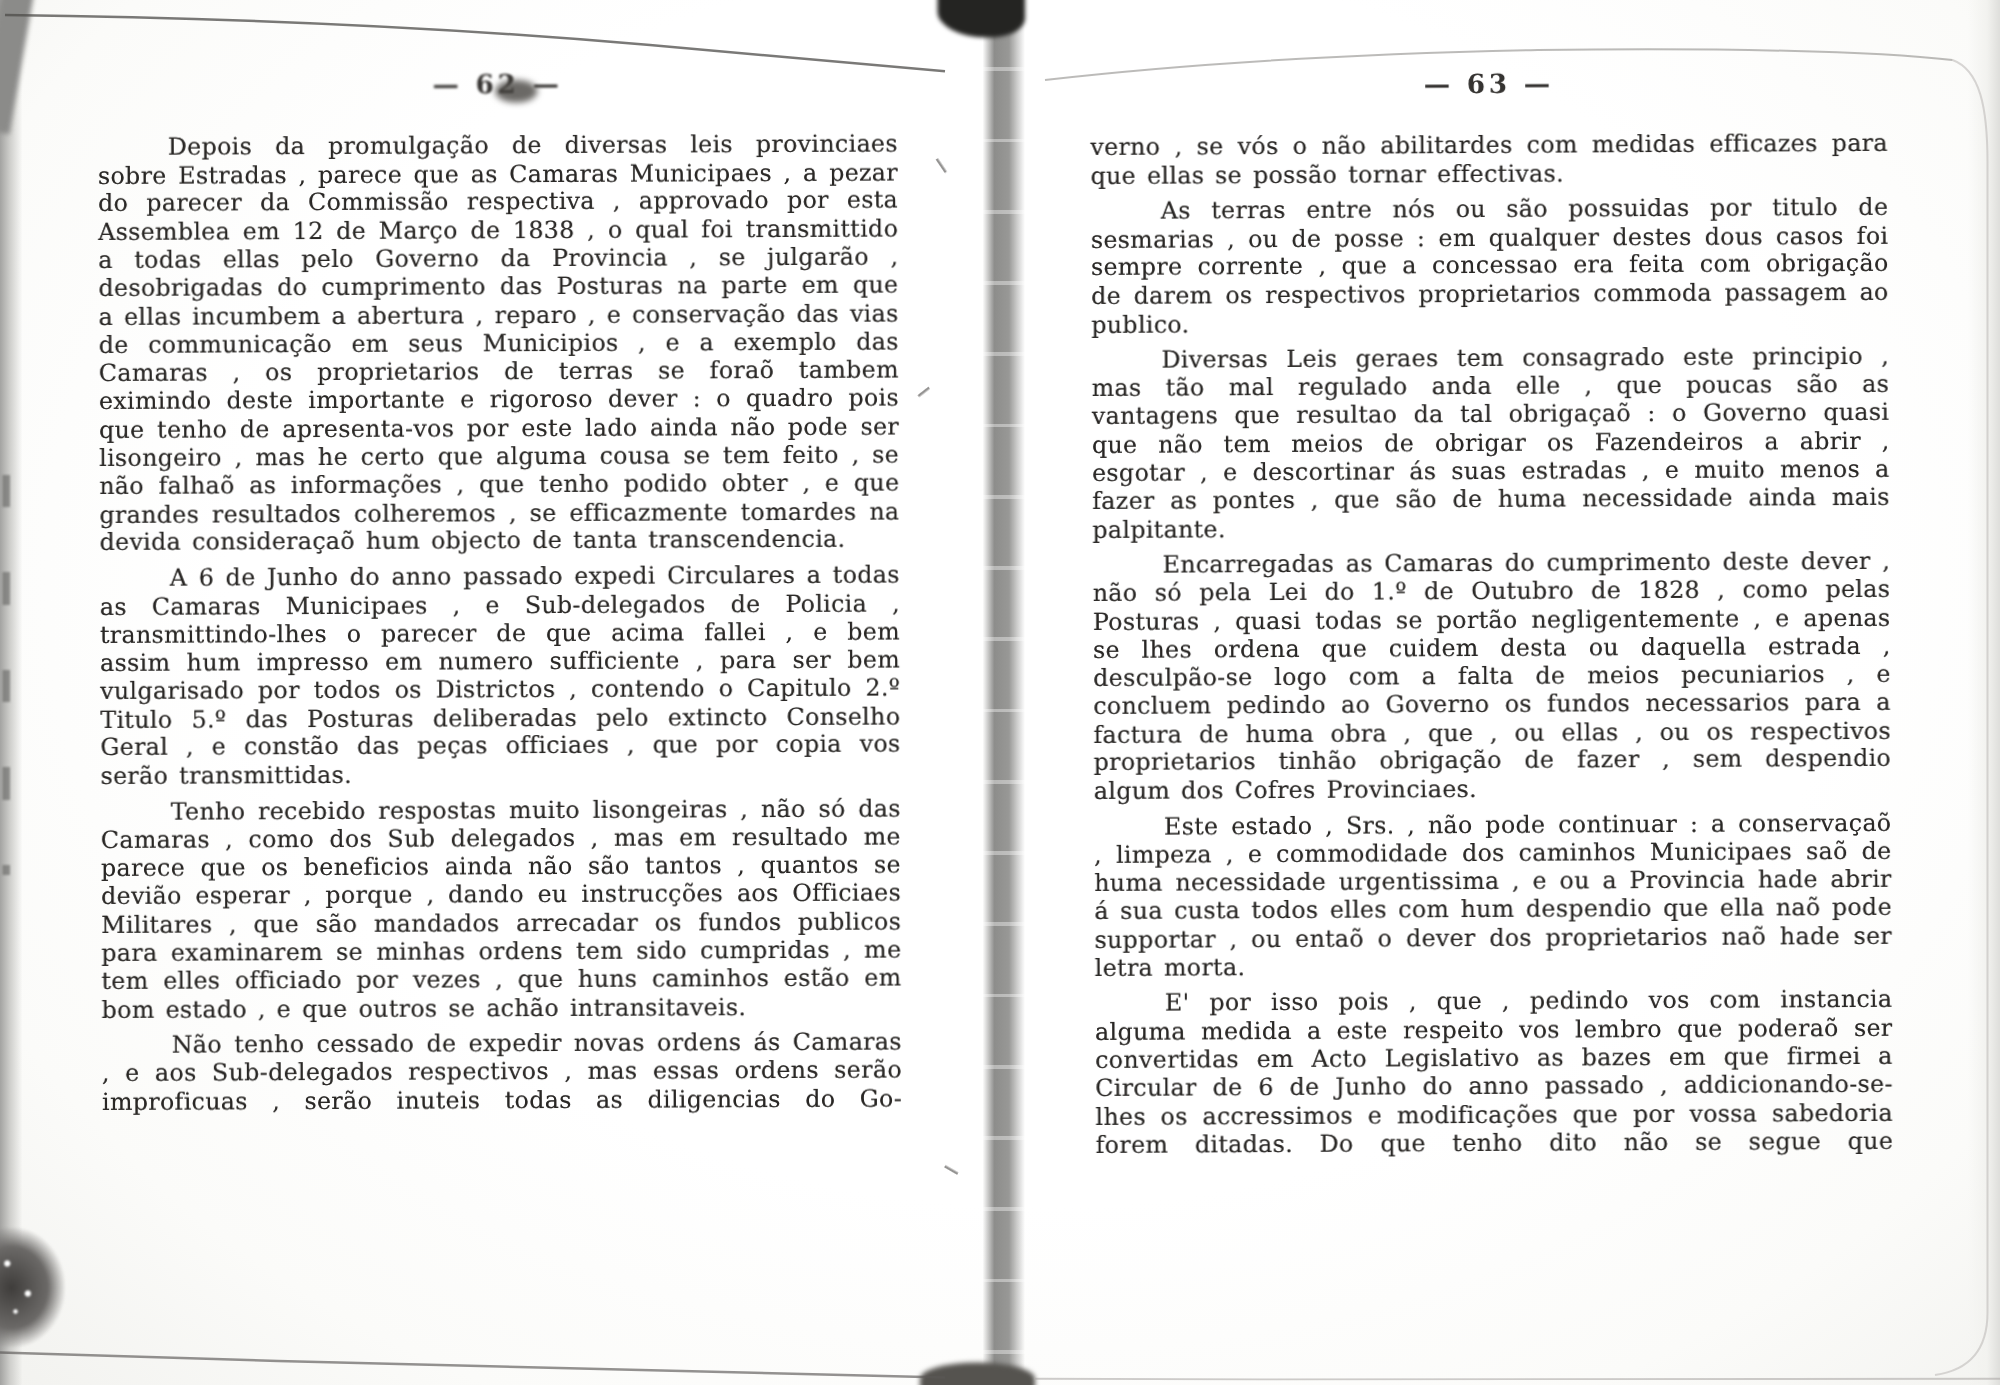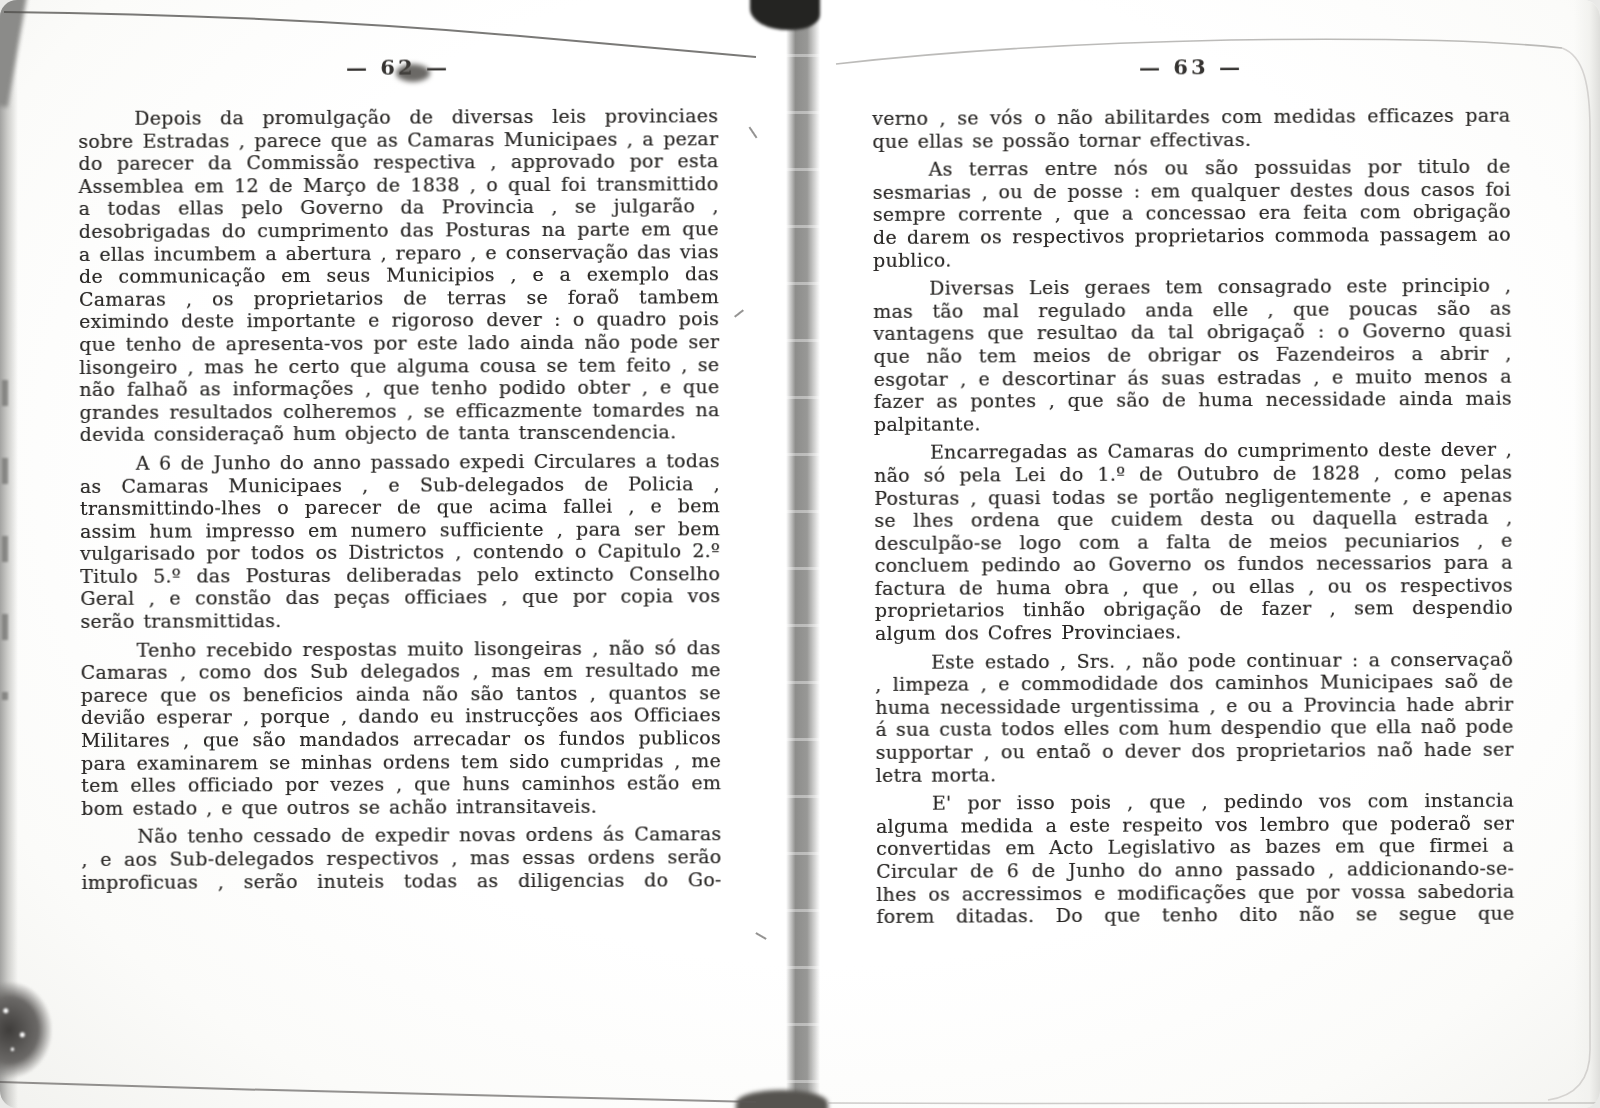--- a/index.html
+++ b/index.html
@@ -1,21 +1,20 @@
 <!DOCTYPE html>
 <html><head>
 <meta charset="utf-8">
 <style>
   html,body{margin:0;padding:0;background:#e9e9e7;}
   .scan{
     position:relative;width:1600px;height:1108px;overflow:hidden;
     background:radial-gradient(ellipse at 52% 42%, #ffffff 55%, #fbfbf9 80%, #f2f2ef 100%);
     font-family:"DejaVu Serif","Liberation Serif",serif;
     color:#2e2c2a;
-    border-radius:17px;
   }
   
   .page{
     position:absolute;top:56px;
     filter:blur(0.28px) contrast(1.07);
   }
   .page-left{left:78px;width:640px;transform:rotate(-0.25deg);transform-origin:top left;}
   .page-right{left:872px;width:638px;transform:rotate(-0.3deg);transform-origin:top left;}
   .pagenum{
     text-align:center;font-size:21px;font-weight:bold;letter-spacing:3px;

